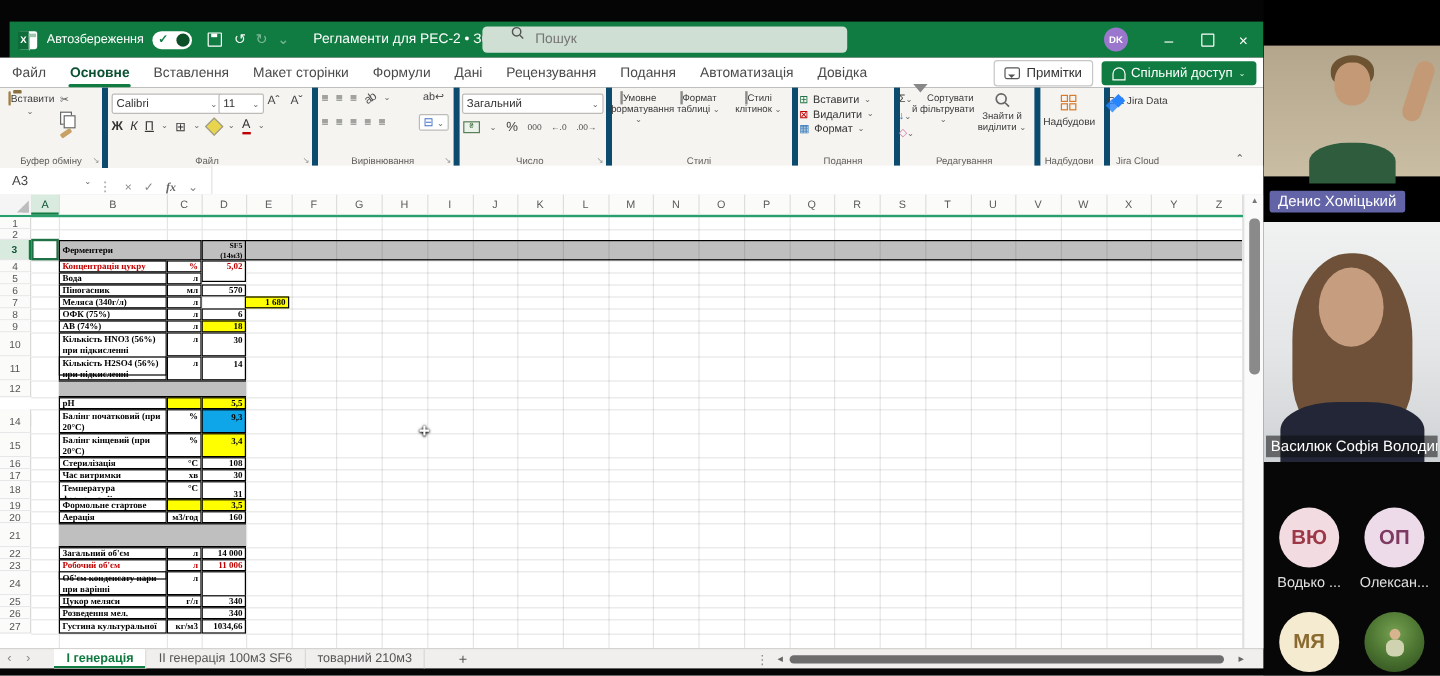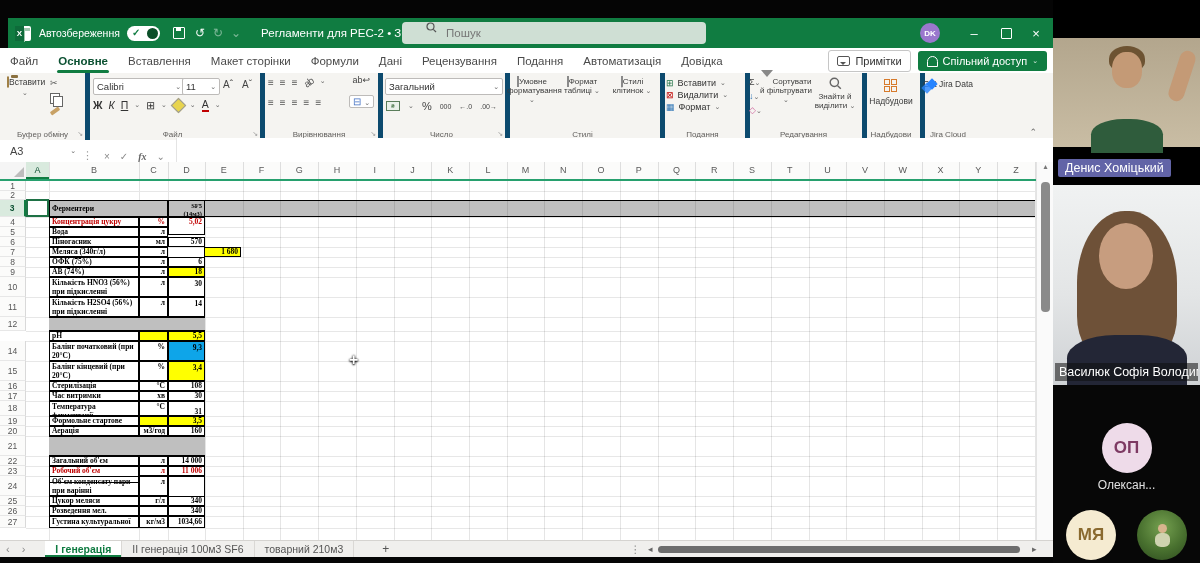--- a/index.html
+++ b/index.html
@@ -428,21 +428,21 @@
         <div class="tcell lab" style="left: 49px; width: 90px; top: 76px; height: 10px; line-height: 8px;">ОФК (75%)</div>
         <div class="tcell num" style="left: 139px; width: 29px; top: 76px; height: 10px; background: rgb(255, 255, 255); line-height: 8px;">л</div>
         <div class="tcell num" style="left: 168px; width: 37px; top: 76px; height: 10px; background: rgb(255, 255, 255); line-height: 8px;">6</div>
         <div class="rowh" style="top: 86px; height: 10px; line-height: 10px;">9</div>
         <div class="hline" style="left: 26px; width: 1008.84px; top: 96px;"></div>
         <div class="tcell lab" style="left: 49px; width: 90px; top: 86px; height: 10px; line-height: 8px;">АВ (74%)</div>
         <div class="tcell num" style="left: 139px; width: 29px; top: 86px; height: 10px; background: rgb(255, 255, 255); line-height: 8px;">л</div>
         <div class="tcell num" style="left: 168px; width: 37px; top: 86px; height: 10px; background: rgb(255, 255, 0); line-height: 8px;">18</div>
         <div class="rowh" style="top: 96px; height: 20px; line-height: 20px;">10</div>
         <div class="hline" style="left: 26px; width: 1008.84px; top: 116px;"></div>
-        <div class="tcell lab" style="left: 49px; width: 90px; top: 96px; height: 20px; line-height: 9px;">Кількість HNO3 (56%) при підкисленні</div>
+        <div class="tcell lab" style="left: 49px; width: 90px; top: 96px; height: 36px; line-height: 9px;">Кількість HNO3 (56%) при підкисленні</div>
         <div class="tcell num" style="left: 139px; width: 29px; top: 96px; height: 20px; background: rgb(255, 255, 255); line-height: 9px;">л</div>
         <div class="tcell num" style="left: 168px; width: 37px; top: 96px; height: 20px; background: rgb(255, 255, 255); line-height: 9px; padding-top: 1px;">30</div>
         <div class="rowh" style="top: 116px; height: 20px; line-height: 20px;">11</div>
         <div class="hline" style="left: 26px; width: 1008.84px; top: 136px;"></div>
         <div class="tcell lab" style="left: 49px; width: 90px; top: 116px; height: 20px; line-height: 9px;">Кількість H2SO4 (56%) при підкисленні</div>
         <div class="tcell num" style="left: 139px; width: 29px; top: 116px; height: 20px; background: rgb(255, 255, 255); line-height: 9px;">л</div>
         <div class="tcell num" style="left: 168px; width: 37px; top: 116px; height: 20px; background: rgb(255, 255, 255); line-height: 9px; padding-top: 1px;">14</div>
         <div class="rowh" style="top: 136px; height: 14px; line-height: 14px;">12</div>
         <div class="hline" style="left: 26px; width: 1008.84px; top: 150px;"></div>
         <div class="band" style="left: 49px; width: 156px; top: 136px; height: 14px;"></div>
@@ -576,20 +576,24 @@
   </div>
   <div class="tile t2">
     <span class="hair"></span>
       <span class="head"></span>
       <span class="body"></span>
     <div class="nametag2">Василюк Софія Володим...</div>
   </div>
   <div class="avatars" id="avatarGrid">
       <div class="avrow">
         <div class="av">
+          <div class="avc" style="background: rgb(243, 220, 225); color: rgb(156, 56, 72);">ВЮ</div>
+          <div class="avl">Водько ...</div>
+        </div>
+        <div class="av">
           <div class="avc" style="background: rgb(238, 219, 233); color: rgb(125, 58, 99);">ОП</div>
           <div class="avl">Олексан...</div>
         </div>
       </div>
       <div class="avrow">
         <div class="av">
           <div class="avc" style="background: rgb(245, 235, 209); color: rgb(138, 106, 47);">МЯ</div>
         </div>
         <div class="av">
           <div class="avc photo">

